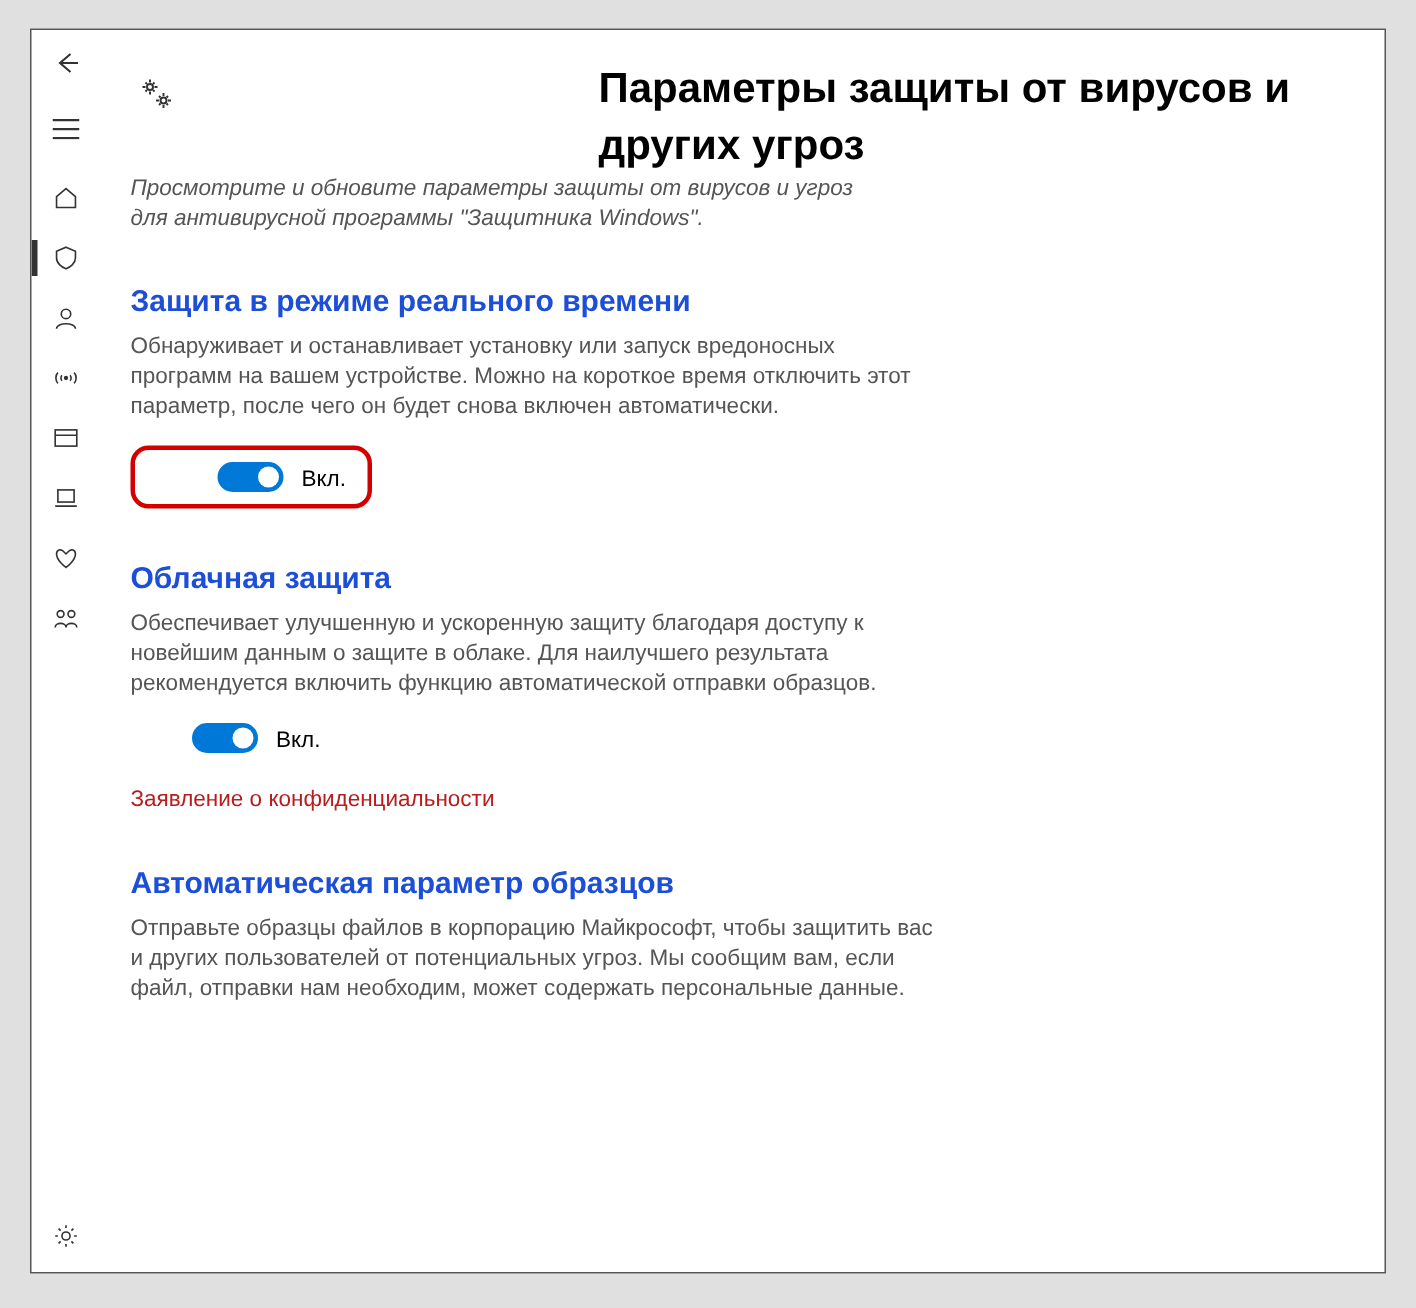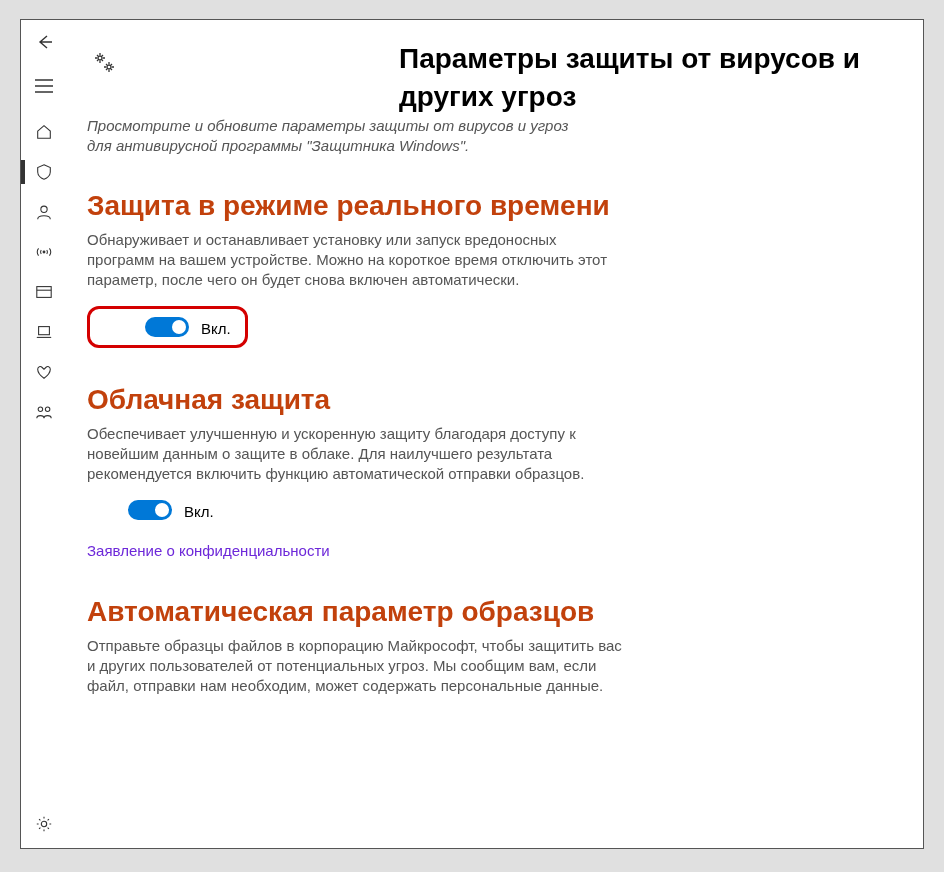--- a/index.html
+++ b/index.html
@@ -20,28 +20,28 @@
 .settings-bottom { position: absolute; bottom: 4px; left: 0; }
 .main { flex: 1; overflow-y: auto; padding: 0 24px 40px 20px; position: relative; }
 .main::-webkit-scrollbar { width: 4px; }
 .main::-webkit-scrollbar-thumb { background: #888; }
 .headerrow { display: flex; align-items: flex-start; margin: 20px 0 0 0; justify-content: space-between; }
 .headericon { width: 34px; display: flex; justify-content: center; padding-top: 10px; }
 .headericon svg { width: 24px; height: 24px; }
 .pagetitle { font-size: 28px; font-weight: 600; color: #000; line-height: 38px; max-width: 500px; }
 .desc { font-size: 15px; color: #555; line-height: 20px; max-width: 500px; margin-left: 0; margin-bottom: 34px; font-style: italic; }
 .section { margin-bottom: 36px; max-width: 540px; }
-.section-title { font-size: 28px; font-weight: 600; color: #c2410c; margin-bottom: 8px; }
+.section-title { font-size: 20px; font-weight: 600; color: #1d4ed8; margin-bottom: 8px; }
 .section-desc { font-size: 15px; color: #555; line-height: 20px; margin-bottom: 16px; }
 .toggle-row { display: flex; align-items: flex-end; gap: 12px; margin-left: 41px; }
 .toggle { width: 44px; height: 20px; border-radius: 10px; background: #0078d7; position: relative; cursor: pointer; }
 .toggle::after { content: ""; position: absolute; right: 3px; top: 3px; width: 14px; height: 14px; border-radius: 50%; background: #fff; }
 .toggle-label { font-size: 15px; color: #000; }
 .highlight { display: inline-flex; align-items: center; border: 3px solid #d40000; border-radius: 12px; padding: 8px 14px; box-shadow: 0 0 0 1px #fff inset; }
-.link { font-size: 15px; color: #6d28d9; margin-top: 22px; display: inline-block; cursor: pointer; }
+.link { font-size: 15px; color: #b91c1c; margin-top: 22px; display: inline-block; cursor: pointer; }
 </style>
 </head>
 <body>
 
 <div class="frame">
 
 
   <div class="body">
 
     <div class="leftcol">

